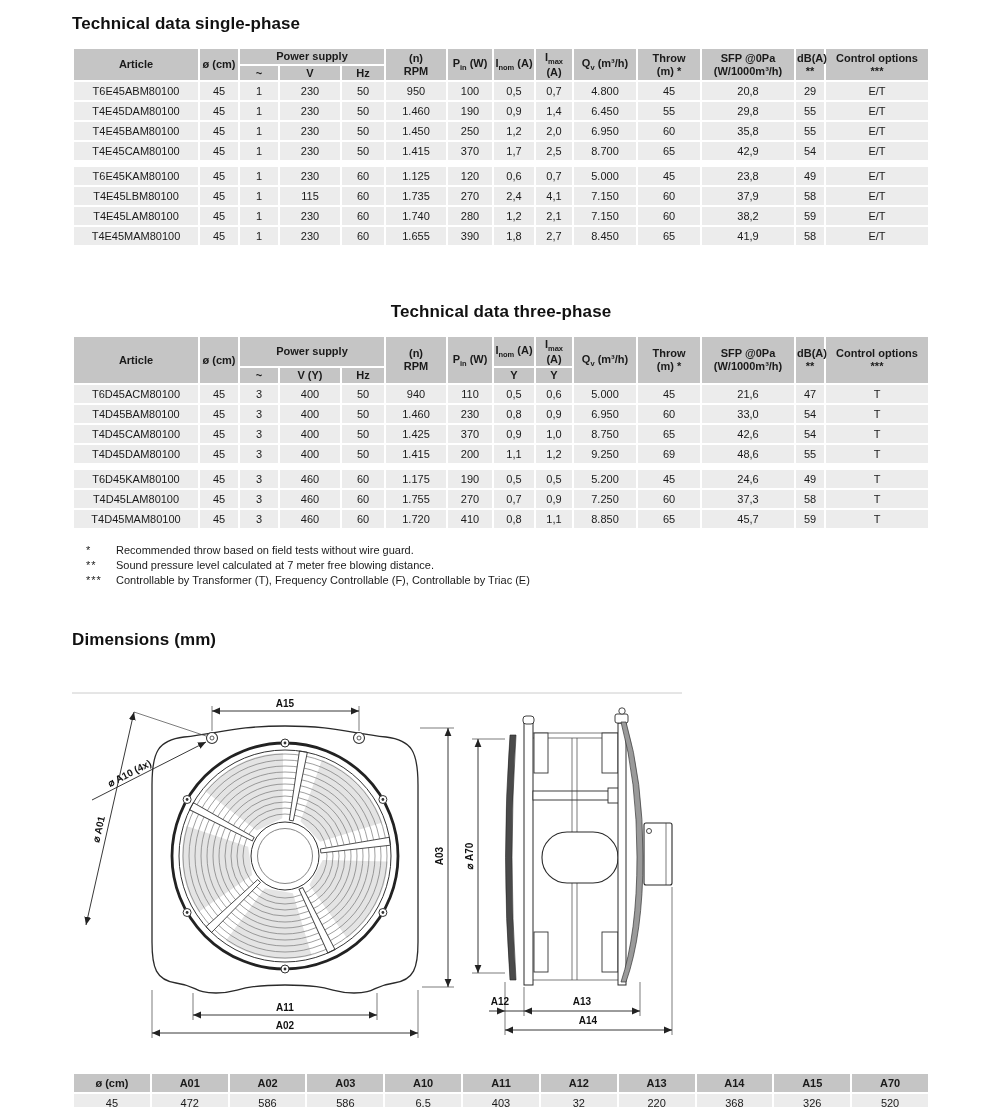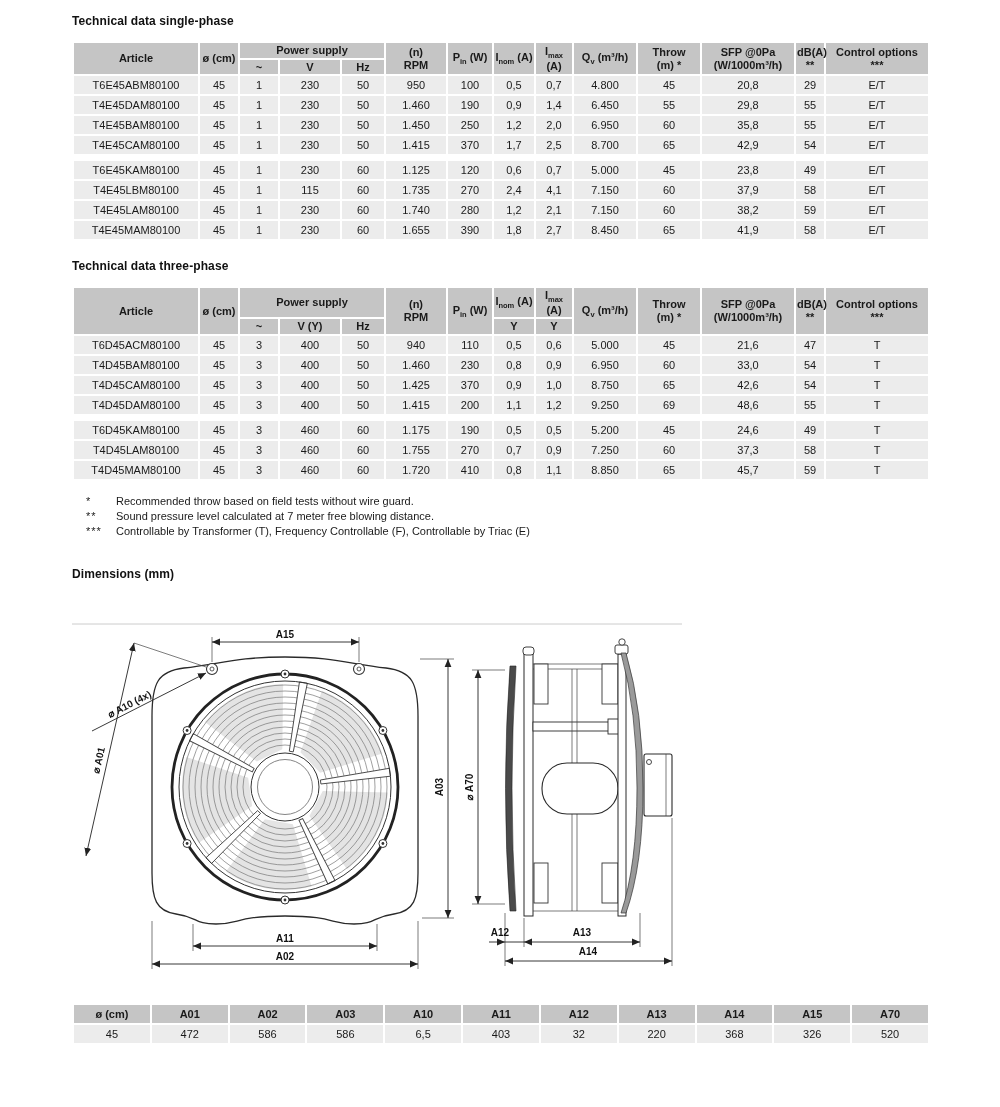--- a/index.html
+++ b/index.html
@@ -1,21 +1,21 @@
 <!DOCTYPE html>
 <html><head>
 <meta charset="utf-8">
 <style>
   html,body{margin:0;padding:0;background:#fff;}
   body{width:1000px;height:1107px;font-family:"Liberation Sans",sans-serif;color:#1a1a1a;}
   .content{padding-left:72px;padding-right:70px;}
-  .section-title{font-size:12px;font-weight:bold;color:#111;margin:0;letter-spacing:.1px;}
+  .section-title{font-size:17px;font-weight:bold;color:#111;margin:0;letter-spacing:.1px;}
   #t1-title{padding-top:14px;margin-bottom:13px;}
-  #t2-title{margin-top:18px;margin-bottom:13px;}
-  #dims-title{margin-top:28px;}
+  #t2-title{margin-top:55px;margin-bottom:13px;text-align:center;}
+  #dims-title{margin-top:42px;}
   table.data{border-collapse:separate;border-spacing:2px;table-layout:fixed;width:858px;font-size:11px;}
   table.data th{background:#c5c5c5;font-weight:bold;text-align:center;vertical-align:middle;padding:1px 1px;line-height:12.5px;}
   table.data td{background:#ececec;text-align:center;vertical-align:middle;padding:2px 1px;line-height:14px;}
   tbody.gap td{background:#fff;height:3px;padding:0;line-height:3px;}
   sub.u{font-size:7.5px;vertical-align:baseline;position:relative;top:3px;}
   .footnotes{margin-top:13px;font-size:11px;line-height:15px;}
   .footnote{display:flex;}
   .fn-marker{width:30px;padding-left:14px;flex:0 0 auto;letter-spacing:1px;}
   .fn-text{flex:1;}
   svg.drawing{display:block;margin-top:40px;}

